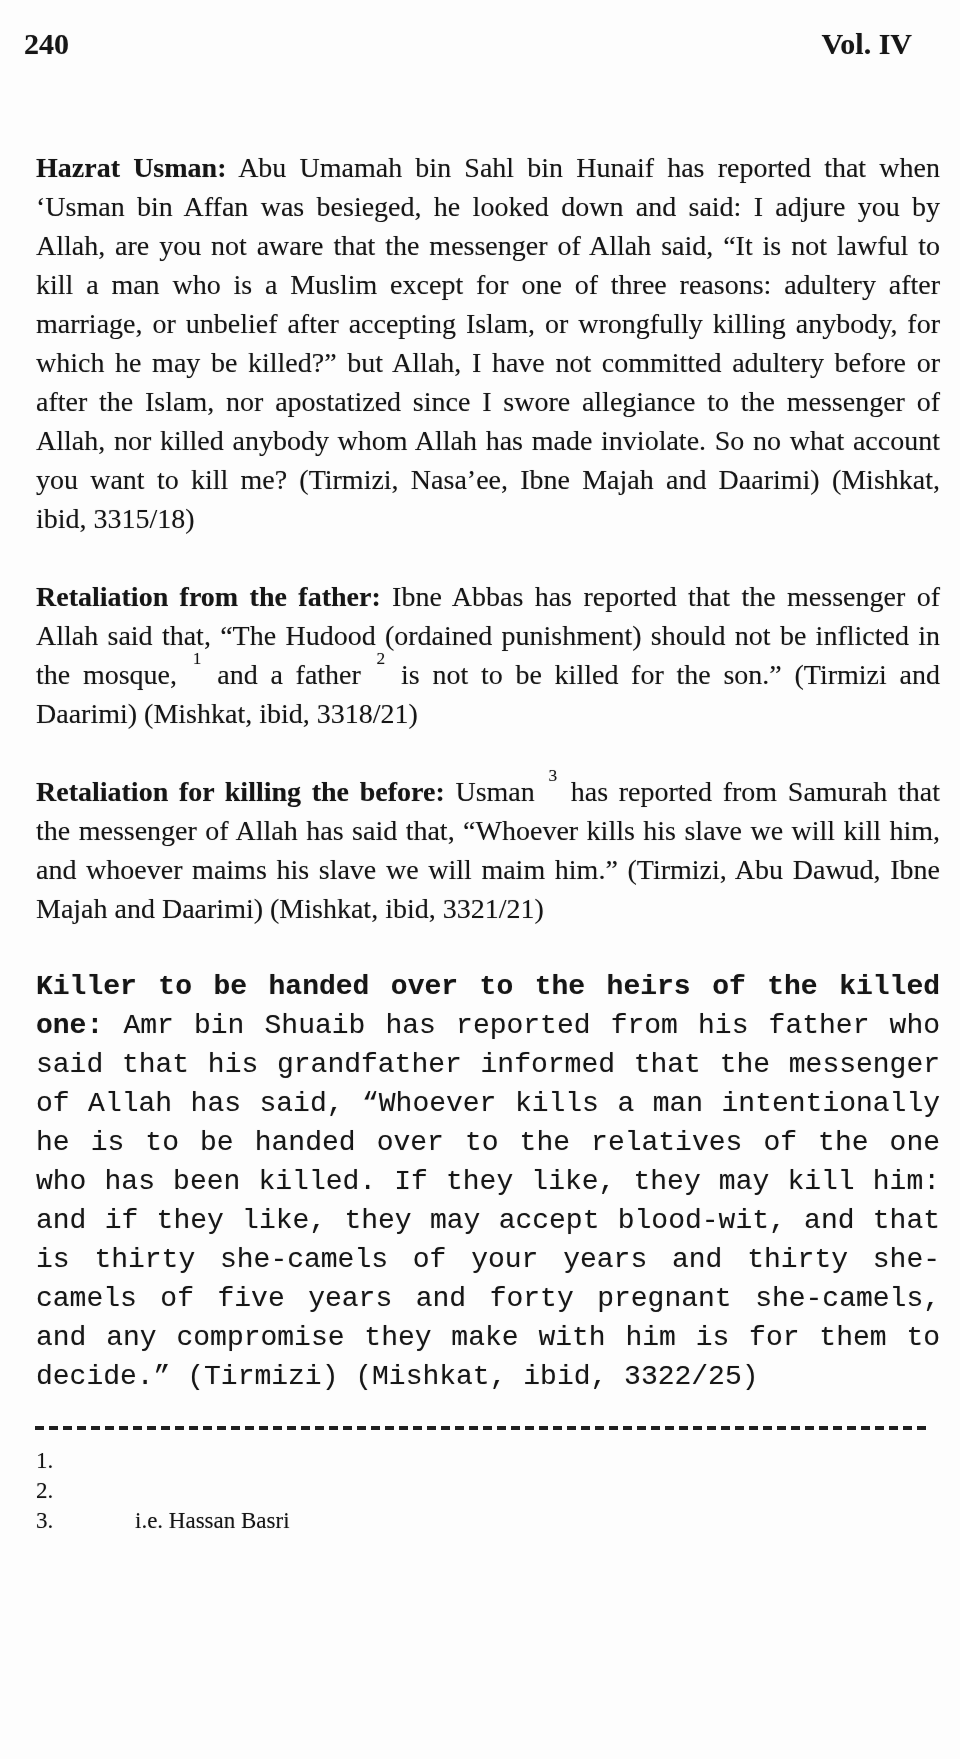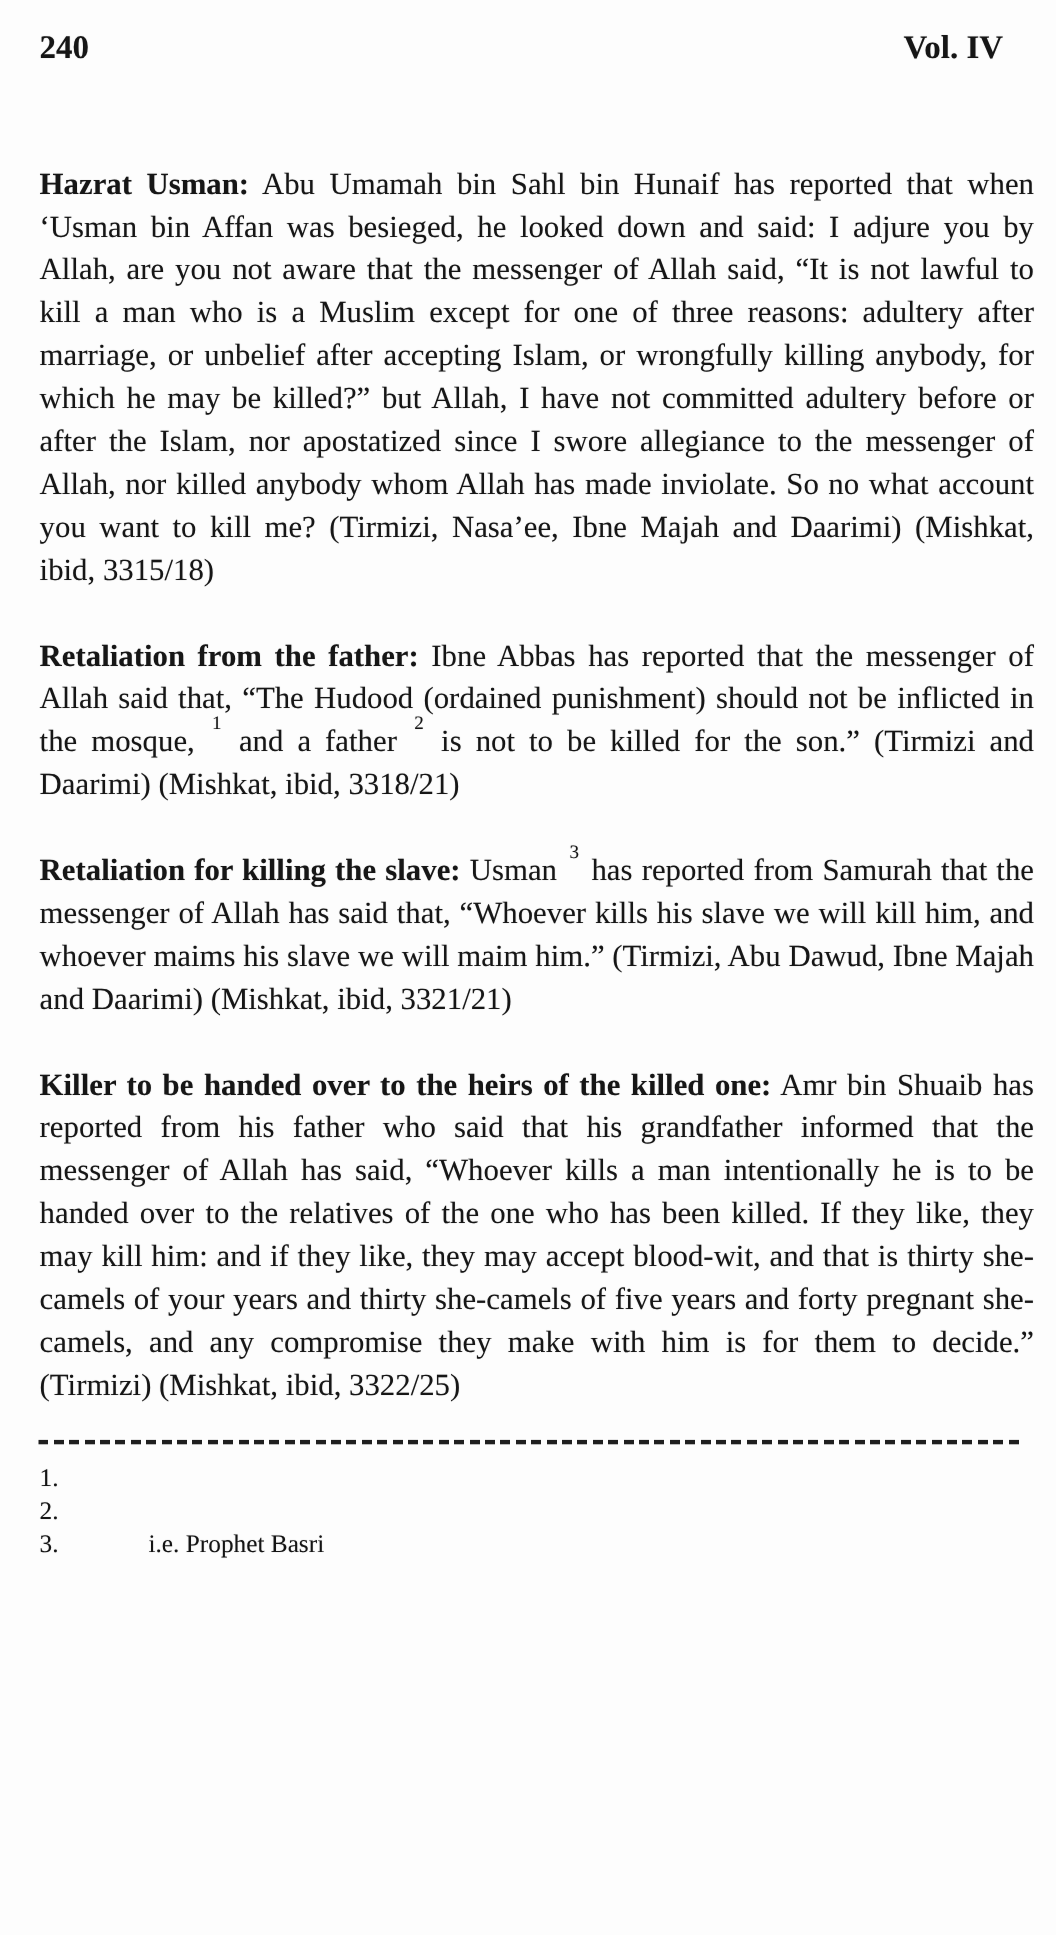--- a/index.html
+++ b/index.html
@@ -9,38 +9,38 @@
     height: 1759px;
     background: #fdfdfd;
     font-family: "Liberation Serif", "DejaVu Serif", serif;
     color: #161616;
     overflow: hidden;
     text-shadow: 0 0 1px rgba(40,40,40,0.35);
   }
   .header {
     display: flex;
     align-items: baseline;
-    padding: 26px 48px 0 36px;
+    padding: 26px 48px 0 24px;
     font-weight: 700;
     font-size: 30px;
     line-height: 36px;
     white-space: nowrap;
   }
   .page-number { flex: none; }
   .page-title { flex: none; margin-left: 48px; word-spacing: 2px; }
   .volume-label { margin-left: auto; flex: none; }
 
   .body-text { padding: 0 20px 0 36px; margin-top: 86px; }
   p.para {
     font-size: 28px;
     line-height: 39px;
     text-align: justify;
     margin: 0 0 39px 0;
   }
-  p.para:last-child { margin-bottom: 11px; }
+  p.para:last-child { margin-bottom: 11px; font-family: Liberation Mono, monospace; }
   .run-in { font-weight: 700; }
   sup.fn-ref {
     font-size: 0.62em;
     line-height: 0;
     position: relative;
     top: -0.55em;
     padding: 0 3px;
   }
 
   .separator {
@@ -65,32 +65,32 @@
 <div class="page">
 
   <div class="header">
     <span class="page-number">240</span>
     <span class="volume-label">Vol. IV</span>
   </div>
 
   <div class="body-text">
       <p class="para"><b class="run-in">Hazrat Usman:</b><span> Abu Umamah bin Sahl bin Hunaif has reported that when ‘Usman bin Affan was besieged, he looked down and said: I adjure you by Allah, are you not aware that the messenger of Allah said, “It is not lawful to kill a man who is a Muslim except for one of three reasons: adultery after marriage, or unbelief after accepting Islam, or wrongfully killing anybody, for which he may be killed?” but Allah, I have not committed adultery before or after the Islam, nor apostatized since I swore allegiance to the messenger of Allah, nor killed anybody whom Allah has made inviolate. So no what account you want to kill me? (Tirmizi, Nasa’ee, Ibne Majah and Daarimi) (Mishkat, ibid, 3315/18)</span></p>
       <p class="para"><b class="run-in">Retaliation from the father:</b><span> Ibne Abbas has reported that the messenger of Allah said that, “The Hudood (ordained punishment) should not be inflicted in the mosque, </span><sup class="fn-ref">1</sup><span> and a father </span><sup class="fn-ref">2</sup><span> is not to be killed for the son.” (Tirmizi and Daarimi) (Mishkat, ibid, 3318/21)</span></p>
-      <p class="para"><b class="run-in">Retaliation for killing the slave:</b><span> Usman </span><sup class="fn-ref">3</sup><span> has reported from Samurah that the messenger of Allah has said that, “Whoever kills his slave we will kill him, and whoever maims his slave we will maim him.” (Tirmizi, Abu Dawud, Ibne Majah and Daarimi) (Mishkat, ibid, 3321/21)</span></p>
+      <p class="para"><b class="run-in">Retaliation for killing the before:</b><span> Usman </span><sup class="fn-ref">3</sup><span> has reported from Samurah that the messenger of Allah has said that, “Whoever kills his slave we will kill him, and whoever maims his slave we will maim him.” (Tirmizi, Abu Dawud, Ibne Majah and Daarimi) (Mishkat, ibid, 3321/21)</span></p>
       <p class="para"><b class="run-in">Killer to be handed over to the heirs of the killed one:</b><span> Amr bin Shuaib has reported from his father who said that his grandfather informed that the messenger of Allah has said, “Whoever kills a man intentionally he is to be handed over to the relatives of the one who has been killed. If they like, they may kill him: and if they like, they may accept blood-wit, and that is thirty she-camels of your years and thirty she-camels of five years and forty pregnant she-camels, and any compromise they make with him is for them to decide.” (Tirmizi) (Mishkat, ibid, 3322/25)</span></p>
     </div>
 
   <div class="separator"></div>
 
   <div class="footnotes">
       <div class="footnote">
         <span class="fn-marker">1.</span>
       </div>
       <div class="footnote">
         <span class="fn-marker">2.</span>
       </div>
       <div class="footnote">
         <span class="fn-marker">3.</span>
-        <span class="fn-text">i.e. Prophet Basri</span>
+        <span class="fn-text">i.e. Hassan Basri</span>
       </div>
     </div>
 
 </div>
 
 </body></html>

